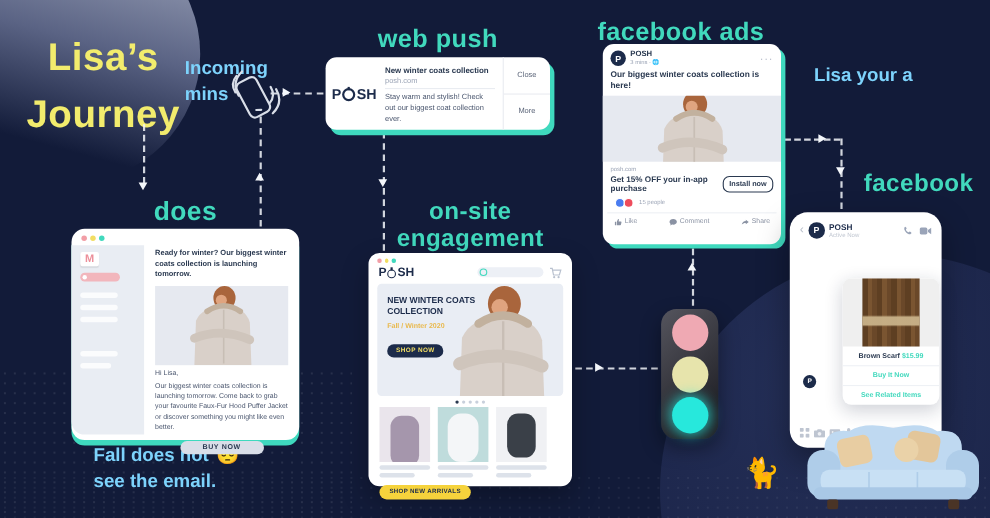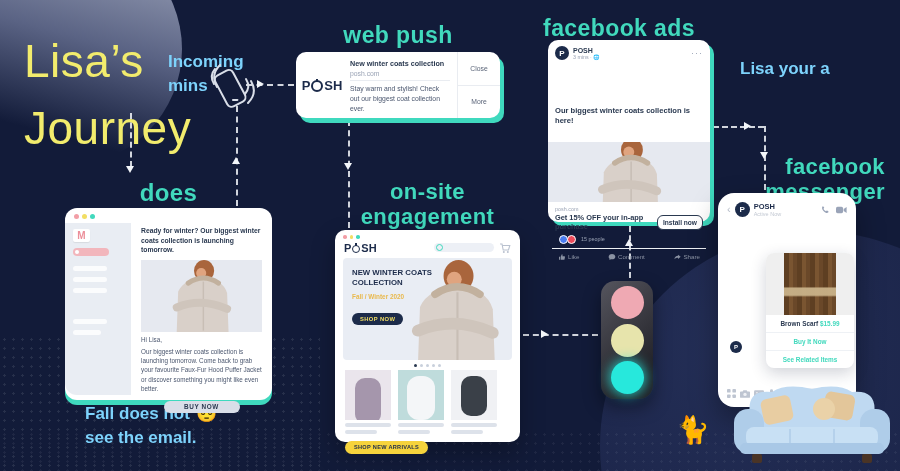--- a/index.html
+++ b/index.html
@@ -22,22 +22,22 @@
   #h-webpush{left:296px;top:22px;width:204px;text-align:center;font-size:23px;}
   #h-email{left:65px;top:179px;width:207px;text-align:center;font-size:24px;}
   #h-onsite{left:330px;top:180px;width:195px;text-align:center;font-size:22px;line-height:1.12;}
   #h-fbads{left:538px;top:15px;width:162px;text-align:center;font-size:23px;}
   #h-msgr{left:700px;top:155px;width:185px;text-align:right;font-size:22px;line-height:1.12;}
   .lbl-pink{position:absolute;color:#7dd3fc;font-weight:700;font-size:17px;line-height:1.4;}
   #lbl-call{left:168px;top:50px;}
   #lbl-noemail{left:85px;top:402px;}
   #lbl-purchase{left:740px;top:57px;}
   .emoji{font-size:17px;margin-left:7px;}
-  #page-title{position:absolute;left:24px;top:28px;color:#F2EC6D;font-weight:400;
-    font-size:46px;line-height:1.45;letter-spacing:.5px;}
+  #page-title{position:absolute;left:24px;top:28px;color:#F2EC6D;font-weight:700;
+    font-size:35px;line-height:1.45;letter-spacing:.5px;text-align:center;}
 
   
   .dash-h{position:absolute;height:0;border-top:2px dashed rgba(243,246,250,.85);}
   .dash-v{position:absolute;width:0;border-left:2px dashed rgba(243,246,250,.85);}
   .arr{position:absolute;width:0;height:0;}
   .arr.down{border-left:4px solid transparent;border-right:4px solid transparent;border-top:7px solid #F3F6FA;}
   .arr.up{border-left:4px solid transparent;border-right:4px solid transparent;border-bottom:7px solid #F3F6FA;}
   .arr.right{border-top:4px solid transparent;border-bottom:4px solid transparent;border-left:7px solid #F3F6FA;}
 
   
@@ -117,21 +117,21 @@
     font-weight:800;padding:3.5px 9px;border-radius:8px;letter-spacing:.3px;cursor:pointer;}
 
   
   #fbad-card{left:548px;top:40px;width:162px;height:182px;border-radius:10px;box-shadow:4px 4px 0 #3FD9BE;}
   .fb-header{display:flex;align-items:center;gap:4px;padding:6px 7px 3px;}
   .avatar{background:#1C2B4A;color:#fff;border-radius:50%;display:flex;align-items:center;justify-content:center;font-weight:800;}
   .fb-avatar{width:14px;height:14px;font-size:8px;}
   .fb-name{font-size:7px;font-weight:800;color:#2A3950;}
   .fb-meta{font-size:5.3px;color:#9AA3B5;}
   .fb-menu{margin-left:auto;color:#9AA3B5;font-size:9px;letter-spacing:1px;cursor:pointer;}
-  .fb-post{padding:0 7px 16px;font-size:7.6px;font-weight:700;color:#2A3950;line-height:1.3;margin-top:43px;}
+  .fb-post{padding:0 7px 4px;font-size:7.6px;font-weight:700;color:#2A3950;line-height:1.3;}
   .fb-img{height:60px;}
   .fb-img .person{height:130%;margin-top:-4px;}
   .fb-link{padding:4px 7px 0;font-size:5.4px;color:#9AA3B5;}
   .fb-offer-row{display:flex;align-items:center;gap:4px;padding:1px 7px 3px;}
   .fb-offer{flex:1;font-size:7.4px;font-weight:800;color:#2A3950;line-height:1.3;}
   .fb-install{border:1.2px solid #2A3950;border-radius:6px;font-size:6.6px;font-weight:700;color:#2A3950;
     padding:3px 5px;white-space:nowrap;cursor:pointer;background:#fff;}
   .fb-react{display:flex;align-items:center;gap:3px;padding:0 7px 4px;border-bottom:1px solid #EDF0F4;margin:0 4px;}
   .react-dot{width:7px;height:7px;border-radius:50%;border:1px solid #fff;display:block;}
   .react-like{background:#4A7CF0;} .react-love{background:#EE4C5C;margin-left:-4px;}
@@ -255,21 +255,20 @@
 
   <div class="h-teal" id="h-webpush">web push</div>
   <div class="h-teal" id="h-email">does</div>
   <div class="h-teal" id="h-onsite">
     <div>on-site</div>
     <div>engagement</div>
   </div>
   <div class="h-teal" id="h-fbads">facebook ads</div>
   <div class="h-teal" id="h-msgr">
     <div>facebook</div>
-    <div>messenger</div>
   </div>
 
   <div class="card" id="email-card">
     <div class="win-dots">
         <i></i>
         <i></i>
         <i></i>
       </div>
     <div class="email-body">
       <div class="email-side">

